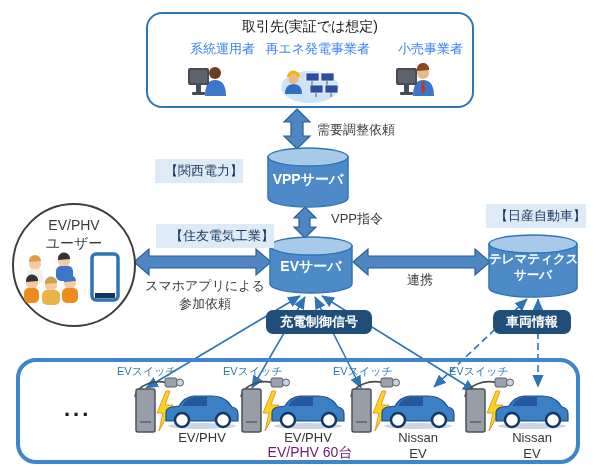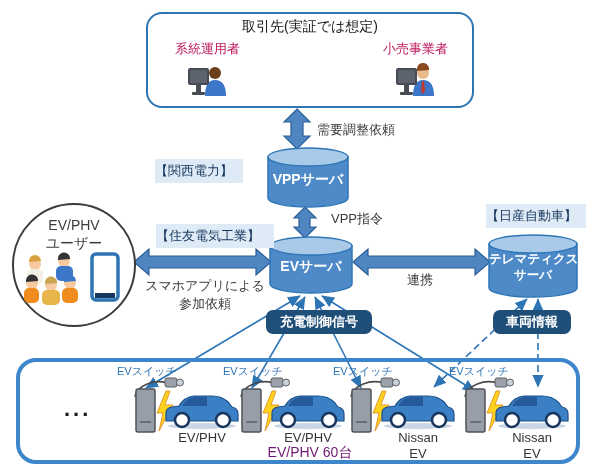--- a/index.html
+++ b/index.html
@@ -5,25 +5,25 @@
   * { margin:0; padding:0; box-sizing:border-box; }
   body { font-family:"Liberation Sans", sans-serif; background:#fff; }
   #canvas { position:relative; width:600px; height:474px; background:#fff; overflow:hidden; }
   #shapes { position:absolute; left:0; top:0; }
   .abs { position:absolute; }
   .jp { color:#3a3a3a; font-size:13px; white-space:nowrap; }
   .box { position:absolute; background:#fff; }
   .top-box { left:146px; top:12px; width:328px; height:96px; border:2px solid #2E75B6; border-radius:16px; }
   .fleet-box { left:16px; top:358px; width:564px; height:106px; border:4px solid #3E86CC; border-radius:20px; background:transparent; }
   .user-circle { left:12px; top:203px; width:124px; height:124px; border:2px solid #3c3c3c; border-radius:50%; }
-  .chip { position:absolute; background:#DEEBF7; color:#17365D; font-size:13px; text-align:left; white-space:nowrap; }
+  .chip { position:absolute; background:#DEEBF7; color:#17365D; font-size:13px; text-align:right; white-space:nowrap; }
   .cyl-label { position:absolute; color:#fff; font-weight:bold; text-align:center; white-space:nowrap; }
   .badge { position:absolute; background:#1F4E79; color:#fff; font-size:13px; font-weight:bold; text-align:center;border-radius:7px; }
   .entity { position:absolute; text-align:center; }
-  .entity .lbl { font-size:13px; color:#be185d; white-space:nowrap; }
+  .entity .lbl { font-size:13px; color:#3b82f6; white-space:nowrap;text-align:right; }
   .title { position:absolute; left:146px; top:18px; width:328px; text-align:center; font-size:14px; color:#1a1a1a; }
   .group { position:absolute; width:128px; height:100px; }
   .switch-lbl { position:absolute; left:2px; top:0; font-size:11px; color:#2E75B6; white-space:nowrap; }
   .car-lbl { position:absolute; left:48px; top:66px; width:78px; text-align:center; font-size:13px; color:#333; line-height:16px; }
   .center { text-align:center; }
 </style>
 </head>
 <body>
 
 <div id="canvas">
@@ -76,20 +76,41 @@
     <svg width="48" height="48" viewBox="0 0 48 48">
       <circle cx="31" cy="15" r="6" fill="#6b3f1d"></circle>
       <path d="M21,38 Q21,22 31,22 Q42,22 42,38 Z" fill="#3b76c8"></path>
       <rect x="4" y="10" width="21" height="17" rx="2" fill="#474c54"></rect>
       <rect x="6" y="12" width="17" height="13" rx="1" fill="#5d636d"></rect>
       <rect x="12" y="27" width="5" height="7" fill="#474c54"></rect>
       <rect x="8" y="34" width="13" height="3" rx="1" fill="#474c54"></rect>
     </svg>
   </div>
 
+  <div class="entity" style="left:250px; top:40px; width:120px;">
+    <div class="lbl">再エネ発電事業者</div>
+    <svg width="62" height="48" viewBox="0 0 62 48">
+      <ellipse cx="31" cy="29" rx="29" ry="16" fill="#cfe3f6"></ellipse>
+      <path d="M8,19 A6.5,6.5 0 0 1 21,19 Z" fill="#f2b705"></path>
+      <circle cx="14.5" cy="21" r="5" fill="#e8b98a"></circle>
+      <path d="M6,36 Q6,26 14.5,26 Q23,26 23,36 Z" fill="#2f6fc1"></path>
+      <g fill="#2b4f9e" stroke="#ffffff" stroke-width="0.7">
+        <rect x="27" y="15" width="13" height="8"></rect>
+          <rect x="42" y="15" width="13" height="8"></rect>
+        <rect x="31" y="27" width="13" height="8"></rect>
+          <rect x="46" y="27" width="13" height="8"></rect>
+      </g>
+      <g stroke="#455a7a" stroke-width="1">
+          <line x1="33" y1="23" x2="33" y2="27"></line>
+          <line x1="48" y1="23" x2="48" y2="27"></line>
+          <line x1="37" y1="35" x2="37" y2="39"></line>
+          <line x1="52" y1="35" x2="52" y2="39"></line>
+        </g>
+    </svg>
+  </div>
 
   <div class="entity" style="left:368px; top:40px; width:95px;">
     <div class="lbl">小売事業者</div>
     <svg width="48" height="48" viewBox="0 0 48 48">
       <circle cx="31" cy="15" r="6" fill="#e8b98a"></circle>
       <path d="M25,10 A6,6 0 0 1 37,12 L25,13 Z" fill="#8a4a1f"></path>
       <path d="M21,38 Q21,22 31,22 Q42,22 42,38 Z" fill="#3b76c8"></path>
       <path d="M30,23 L32,23 L33,33 L31,36 L29,33 Z" fill="#c0392b"></path>
       <rect x="4" y="10" width="21" height="17" rx="2" fill="#474c54"></rect>
       <rect x="6" y="12" width="17" height="13" rx="1" fill="#5d636d"></rect>

